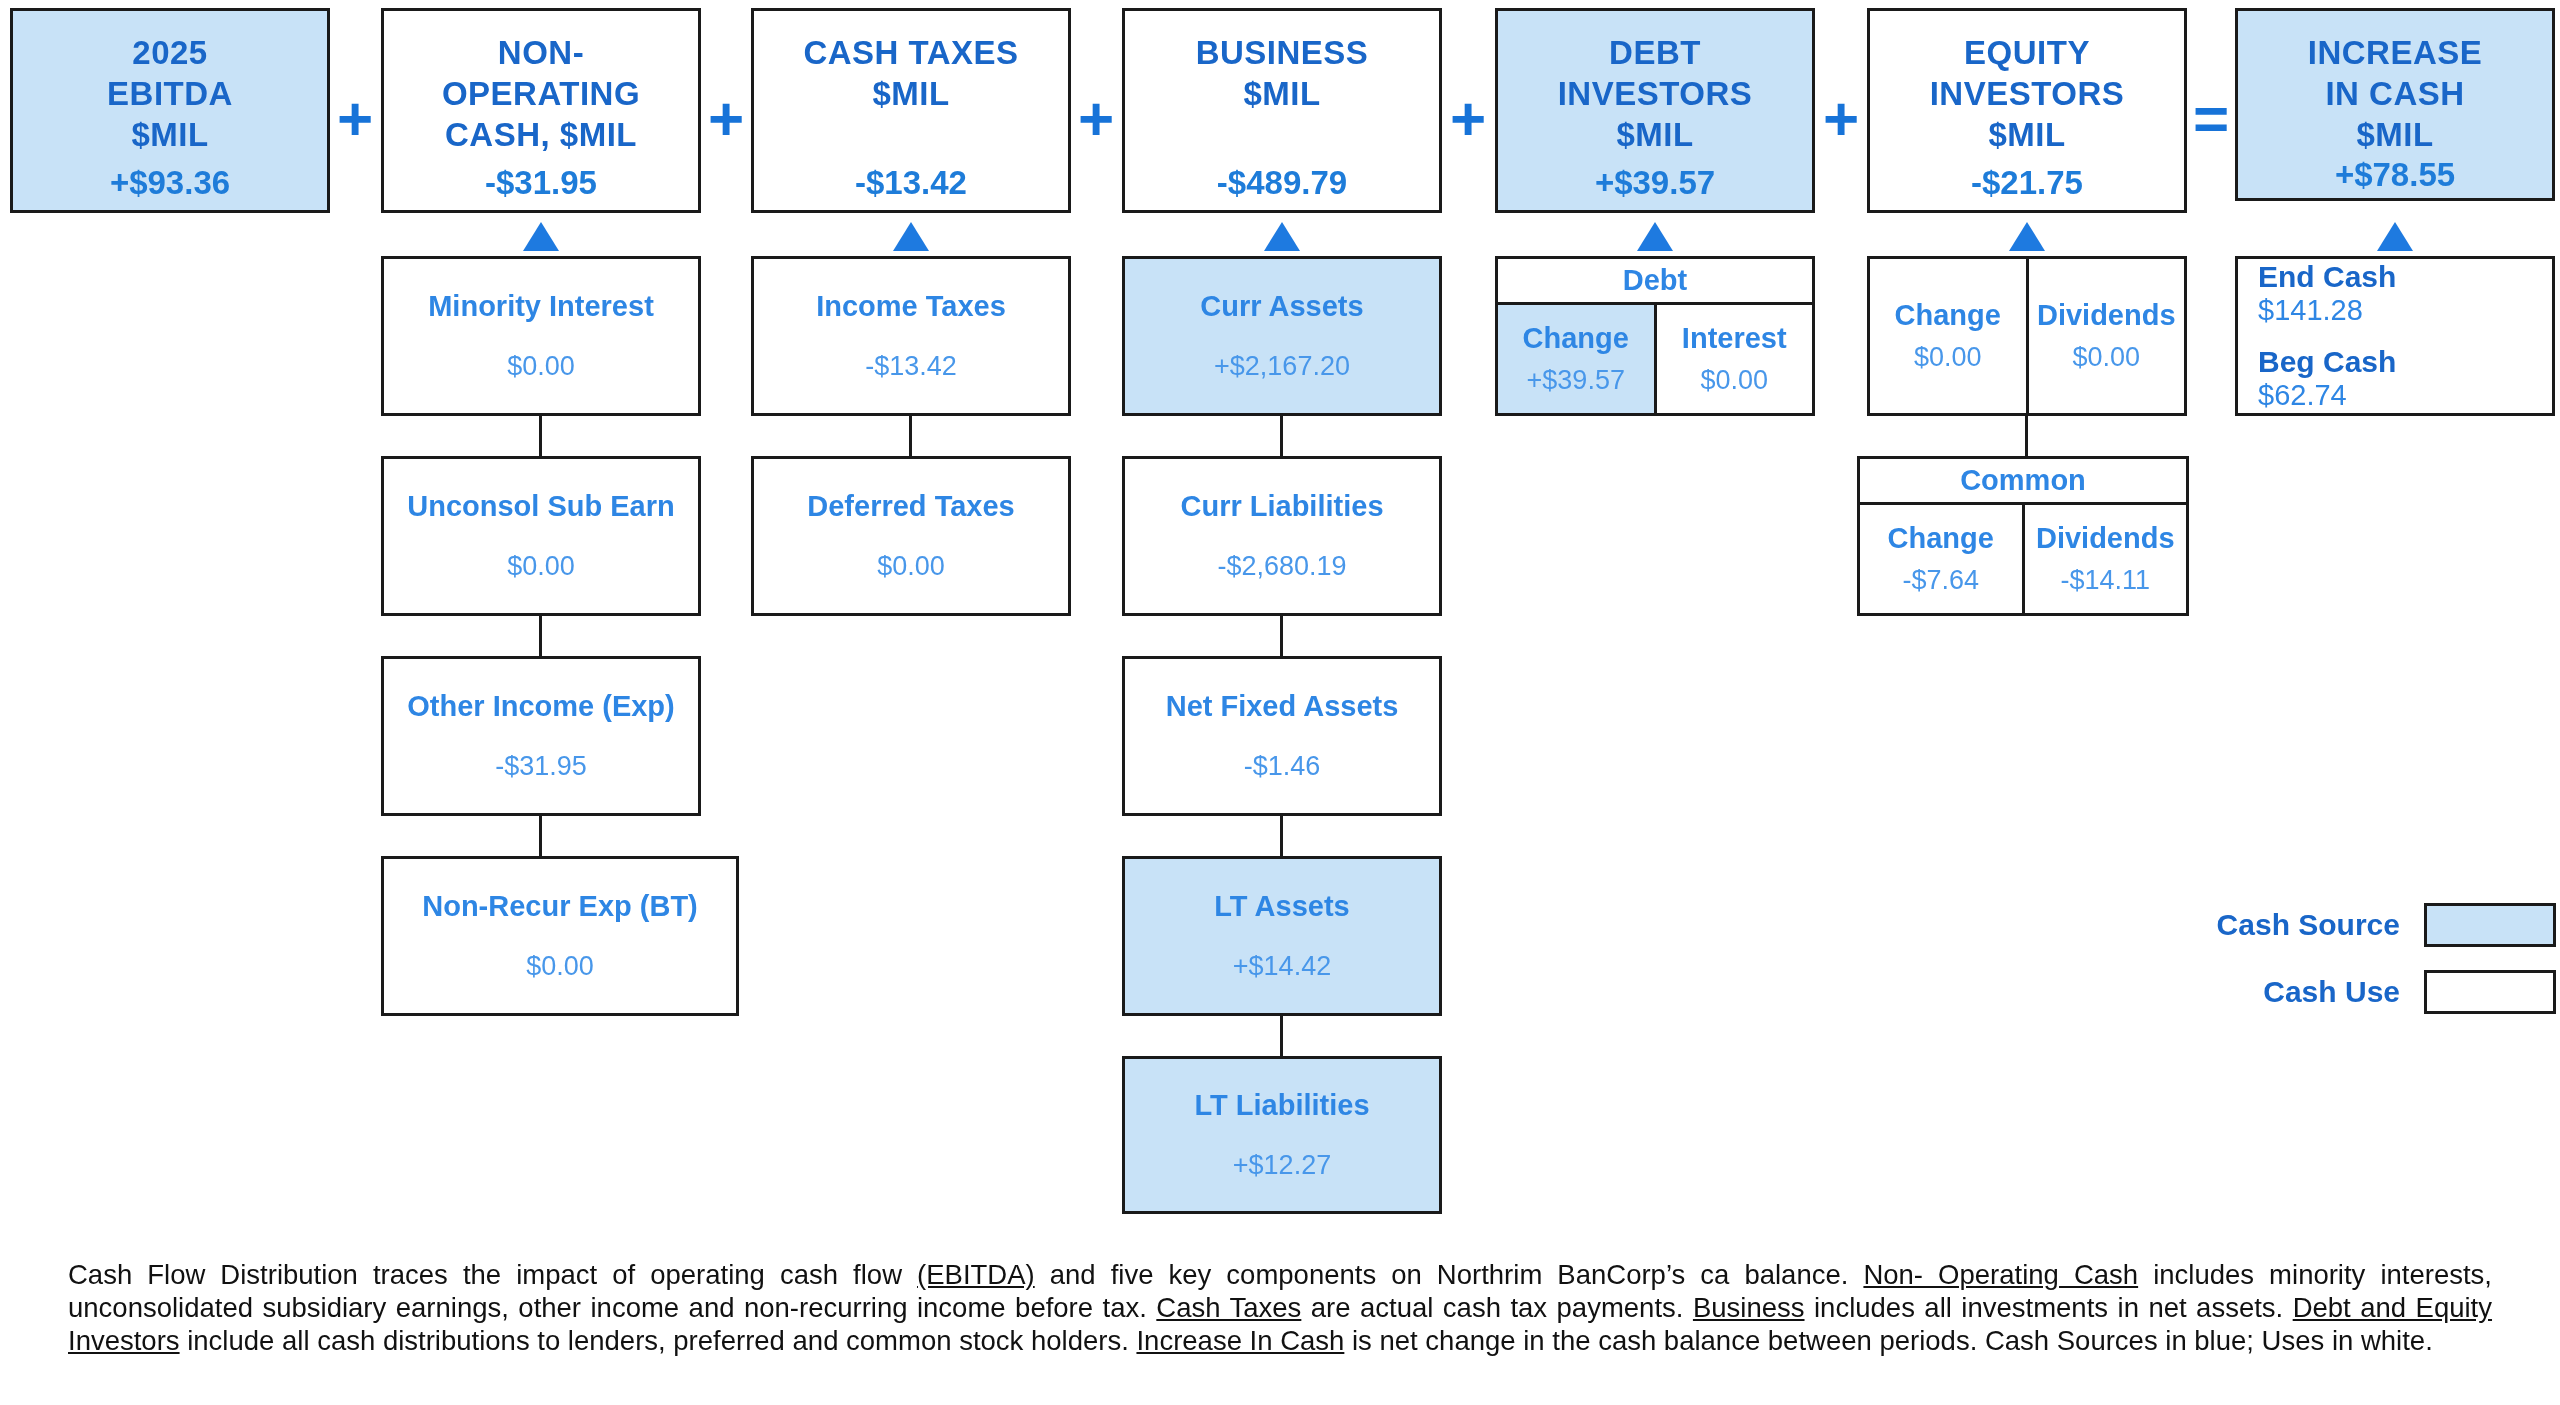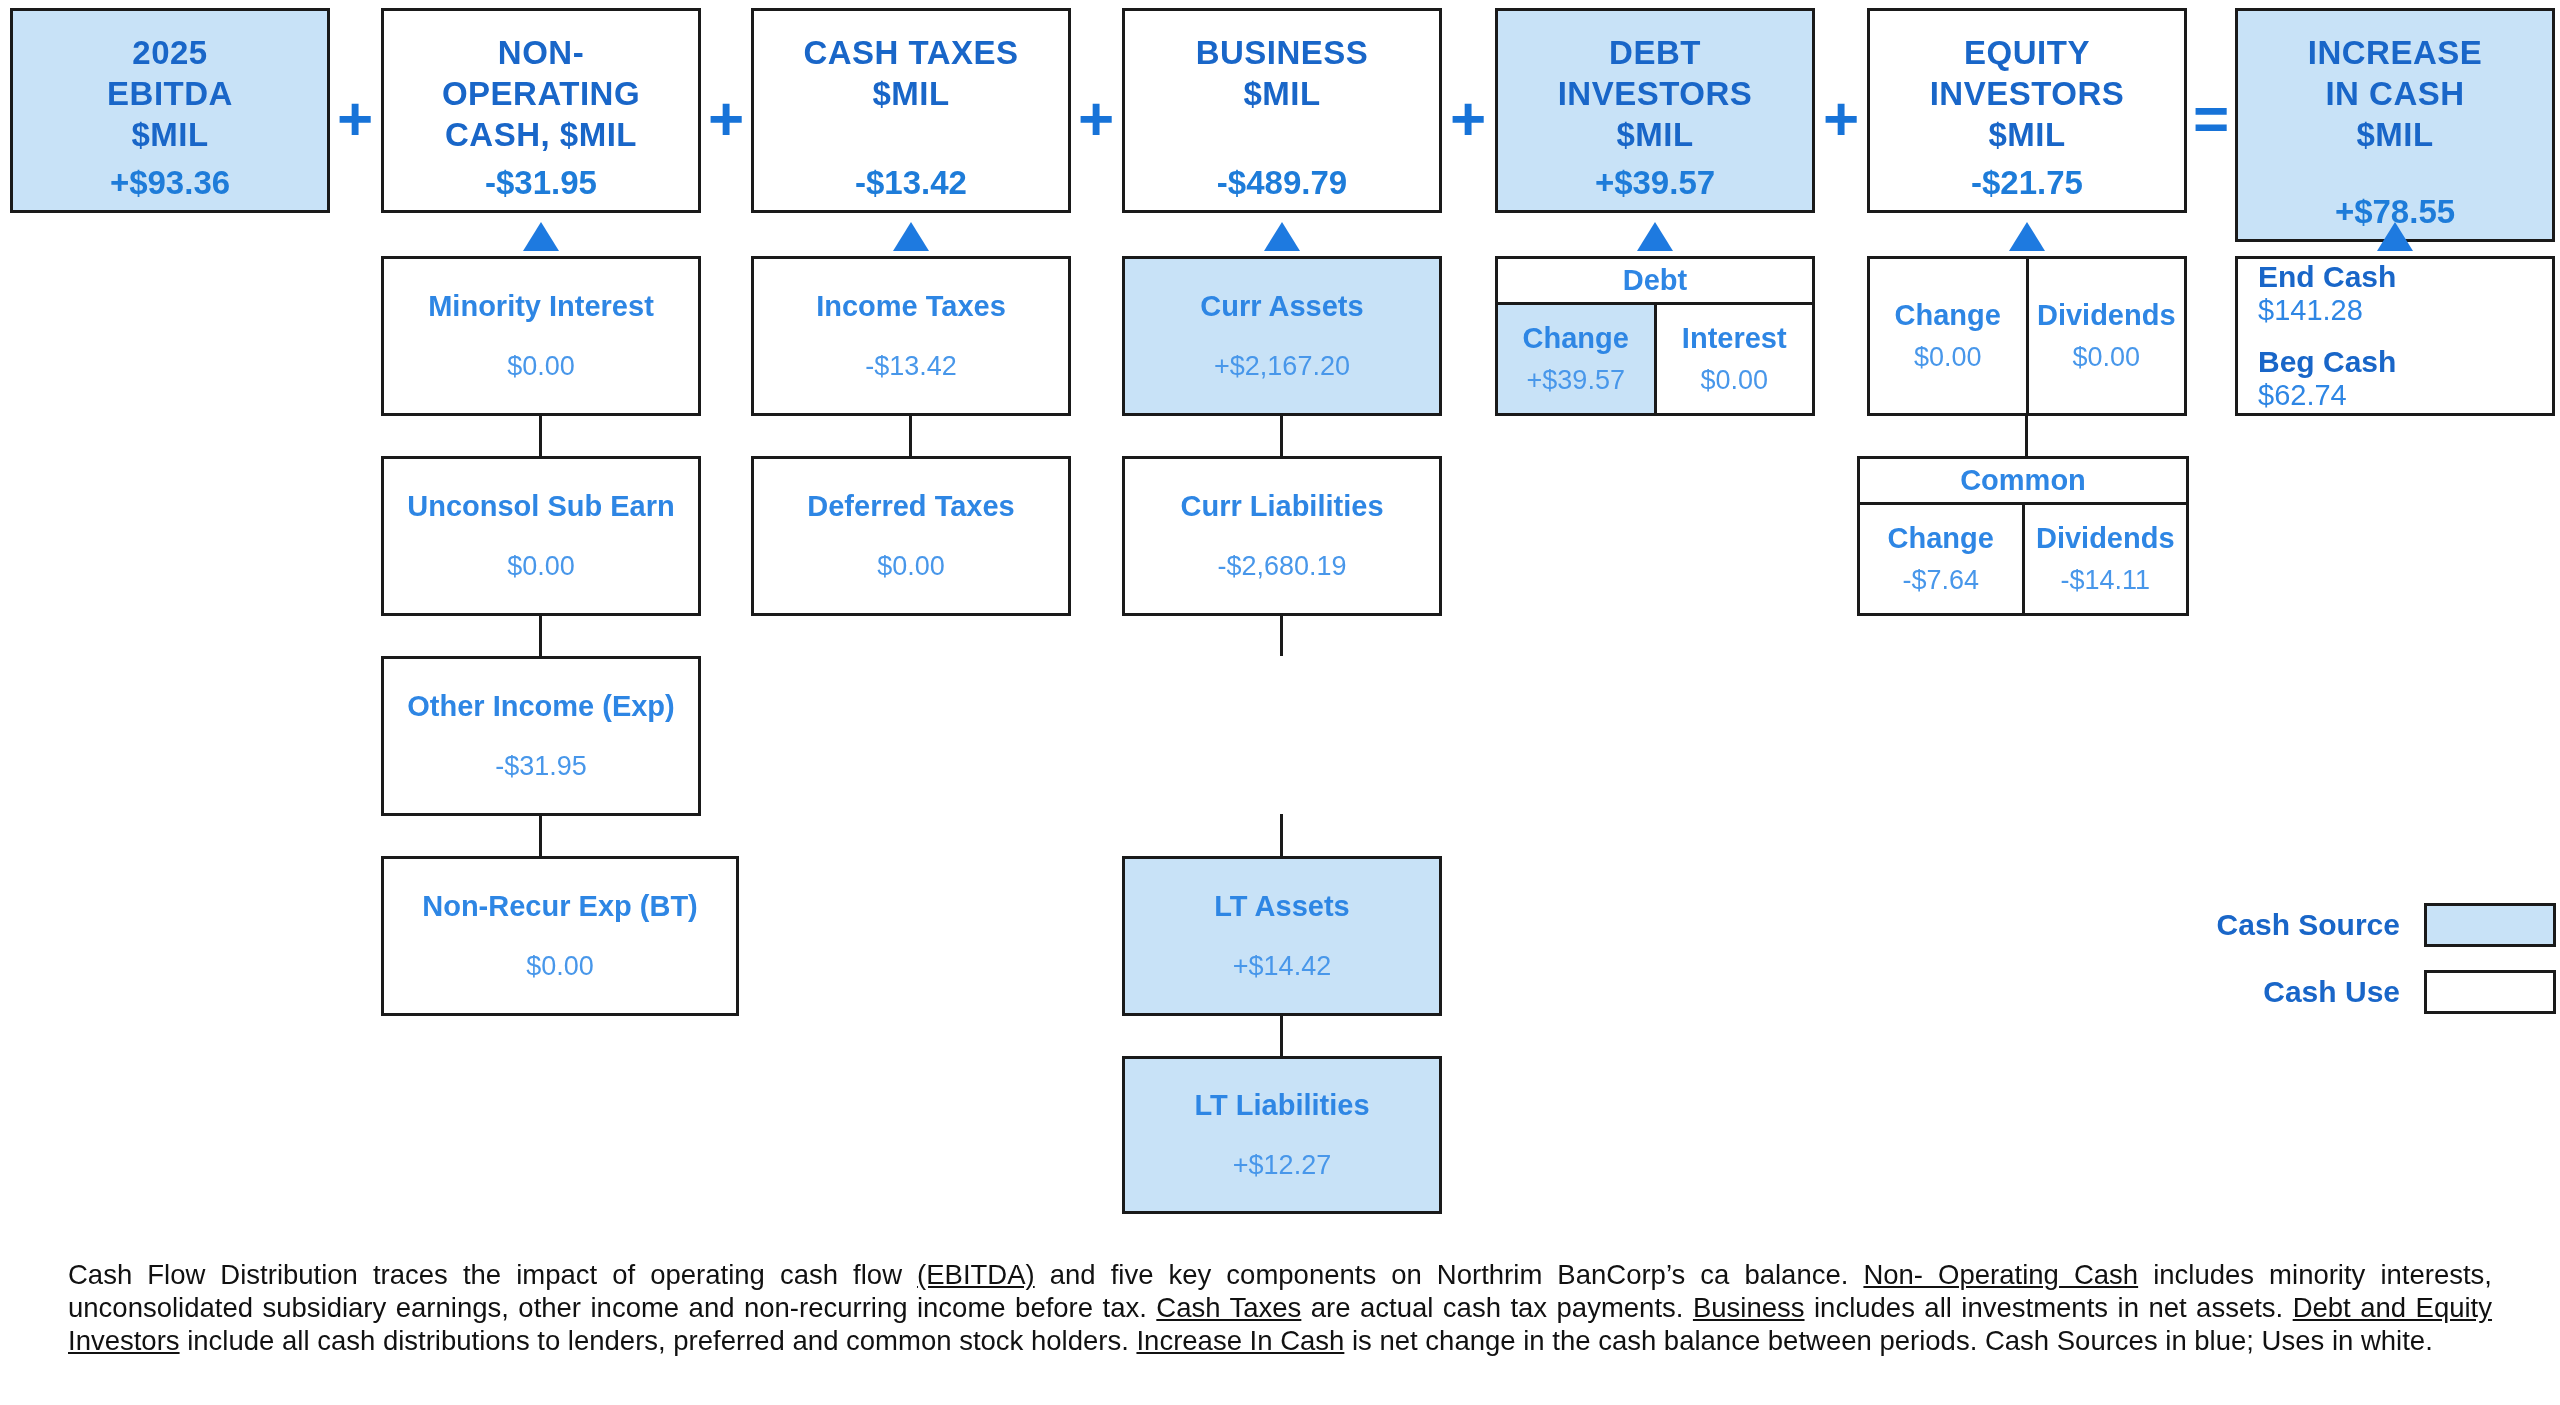--- a/index.html
+++ b/index.html
@@ -79,21 +79,21 @@
 INVESTORS
 $MIL</div>
     <div class="hvalue">+$39.57</div>
   </div>
   <div class="box hdr" style="left:1867px;top:8px;width:320px;height:205px">
     <div class="htitle">EQUITY
 INVESTORS
 $MIL</div>
     <div class="hvalue">-$21.75</div>
   </div>
-  <div class="box hdr blue" style="left:2235px;top:8px;width:320px;height:234px">
+  <div class="box hdr blue" style="left:2235px;top:8px;width:320px;height:193px">
     <div class="htitle">INCREASE
 IN CASH
 $MIL</div>
     <div class="hvalue">+$78.55</div>
   </div>
 
   <div class="op" style="left:325px;top:88px">+</div>
   <div class="op" style="left:696px;top:88px">+</div>
   <div class="op" style="left:1066px;top:88px">+</div>
   <div class="op" style="left:1438px;top:88px">+</div>
@@ -140,20 +140,24 @@
   <div class="box sub blue" style="left:1122px;top:256px;width:320px;height:160px">
     <div class="btitle">Curr Assets</div>
     <div class="bvalue">+$2,167.20</div>
   </div>
   <div class="vline" style="left:1280px;top:414px;height:42px"></div>
   <div class="box sub" style="left:1122px;top:456px;width:320px;height:160px">
     <div class="btitle">Curr Liabilities</div>
     <div class="bvalue">-$2,680.19</div>
   </div>
   <div class="vline" style="left:1280px;top:614px;height:42px"></div>
+  <div class="box sub" style="left:1122px;top:656px;width:320px;height:160px">
+    <div class="btitle">Net Fixed Assets</div>
+    <div class="bvalue">-$1.46</div>
+  </div>
   <div class="vline" style="left:1280px;top:814px;height:42px"></div>
   <div class="box sub blue" style="left:1122px;top:856px;width:320px;height:160px">
     <div class="btitle">LT Assets</div>
     <div class="bvalue">+$14.42</div>
   </div>
   <div class="vline" style="left:1280px;top:1014px;height:42px"></div>
   <div class="box sub blue" style="left:1122px;top:1056px;width:320px;height:158px">
     <div class="btitle">LT Liabilities</div>
     <div class="bvalue">+$12.27</div>
   </div>

